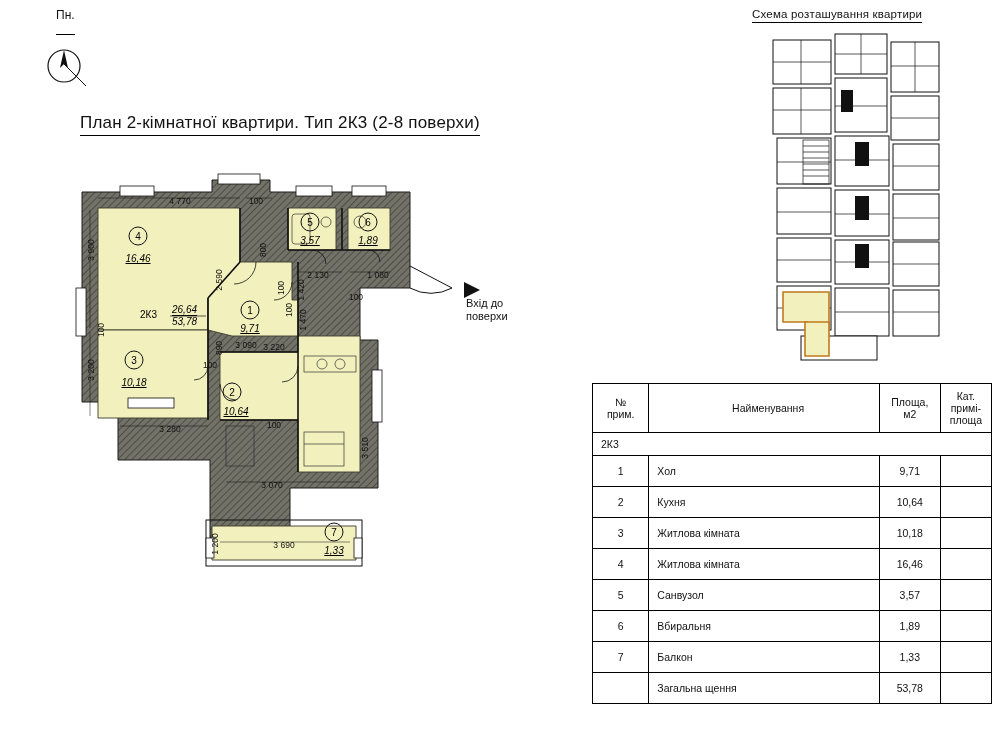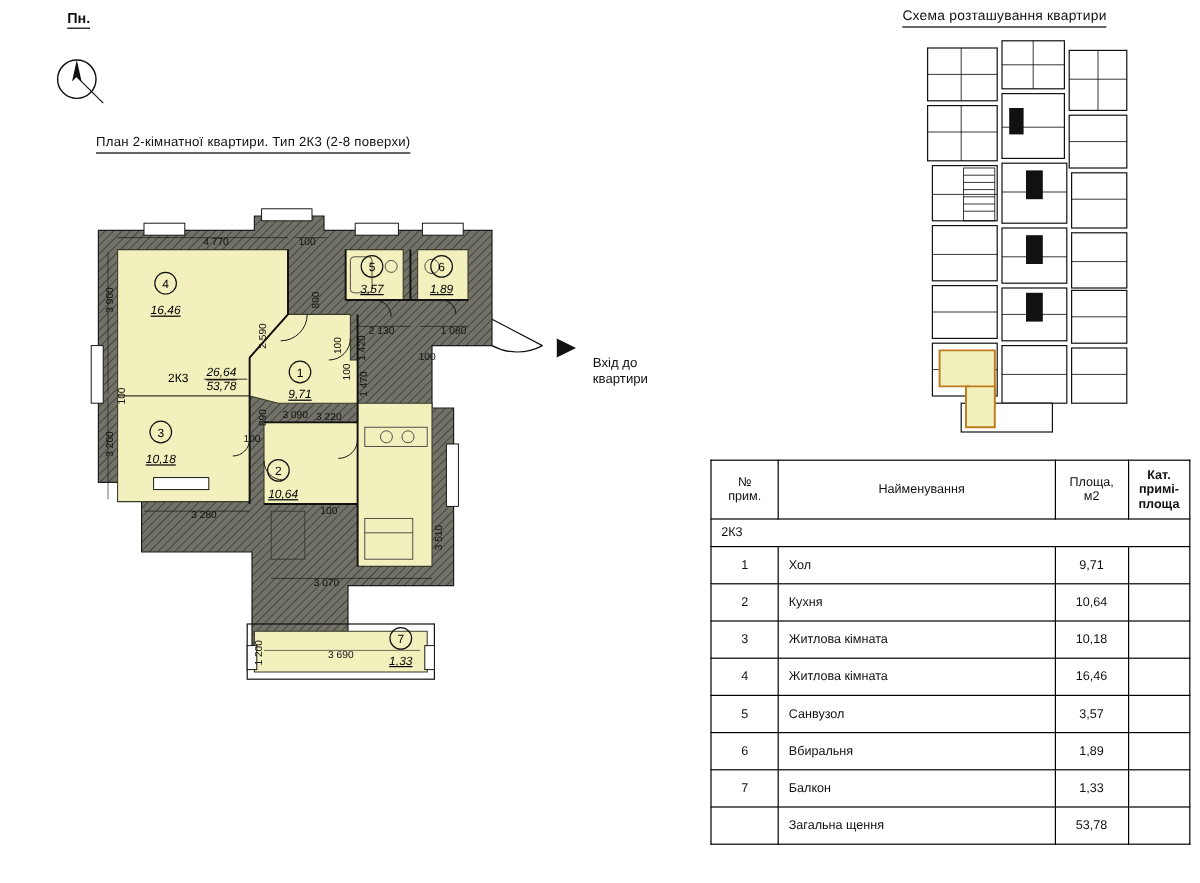--- a/index.html
+++ b/index.html
@@ -4,47 +4,47 @@
 <style>
   html,body{margin:0;padding:0;}
   body{
     width:1000px;height:736px;position:relative;overflow:hidden;
     background:#ffffff;
     font-family:"Liberation Sans", sans-serif;
     color:#111;
   }
   .abs{position:absolute;}
   .ttl{font-size:12px;letter-spacing:.2px;}
-  #north-label{left:56px;top:8px;font-size:12px;border-bottom:1px solid #000;padding-bottom:1px;font-weight:bold;}
+  #north-label{left:56px;top:8px;font-size:12px;border-bottom:1px solid #000;padding-bottom:12px;}
   #compass{left:42px;top:42px;width:50px;height:50px;}
 
   
-  #plan-title{left:80px;top:113px;font-size:11px;border-bottom:1px solid #000;padding-bottom:2px;text-align:right;}
+  #plan-title{left:80px;top:113px;font-size:17px;border-bottom:1px solid #000;padding-bottom:2px;text-align:right;}
 
   
   #scheme-title{left:752px;top:8px;font-size:11.5px;border-bottom:1px solid #000;padding-bottom:2px;}
 
   
   #floorplan{left:60px;top:170px;width:520px;height:440px;}
 
   
-  #entrance-note{left:466px;top:297px;font-size:11px;line-height:13px;margin-left:28px;}
+  #entrance-note{left:466px;top:297px;font-size:11px;line-height:13px;}
 
   
   #scheme{left:755px;top:30px;width:200px;height:340px;}
 
   
   #table-wrap{left:592px;top:383px;width:400px;}
   table{border-collapse:collapse;width:400px;font-size:10.5px;}
   table td,table th{border:1px solid #000;padding:0;}
   th{font-weight:normal;font-size:10.5px;text-align:center;height:48px;}
   .c-num{width:58px;text-align:center;}
   .c-name{width:236px;padding-left:8px;text-align:left;}
   .c-area{width:62px;text-align:center;}
-  .c-cat{width:52px;font-weight:bold;}
+  .c-cat{width:52px;}
   td{height:30px;}
   .row-group td{height:22px;text-align:left;padding-left:8px;}
   .sum-name{padding-left:8px;}
 
   
   .rno{font-size:10px;}
 </style>
 </head>
 <body>
 
@@ -56,21 +56,21 @@
     <line x1="22" y1="22" x2="44" y2="44" stroke="#111" stroke-width="1"></line>
   </svg>
 </div>
 
 <div class="abs ttl" id="plan-title">План 2-кімнатної квартири. Тип 2К3 (2-8 поверхи)</div>
 
 <div class="abs ttl" id="scheme-title">Схема розташування квартири</div>
 
 <div class="abs" id="entrance-note">
   <div>Вхід до</div>
-  <div>квартири</div>
+  <div>поверхи</div>
 </div>
 
 <div class="abs" id="floorplan">
 <svg width="520" height="440" viewBox="0 0 520 440">
   <defs>
     <pattern id="hatch" width="5" height="5" patternTransform="rotate(45)" patternUnits="userSpaceOnUse">
       <rect width="5" height="5" fill="#6b6b60"></rect>
       <line x1="0" y1="0" x2="0" y2="5" stroke="#3a3a33" stroke-width="1.6"></line>
     </pattern>
   </defs>

